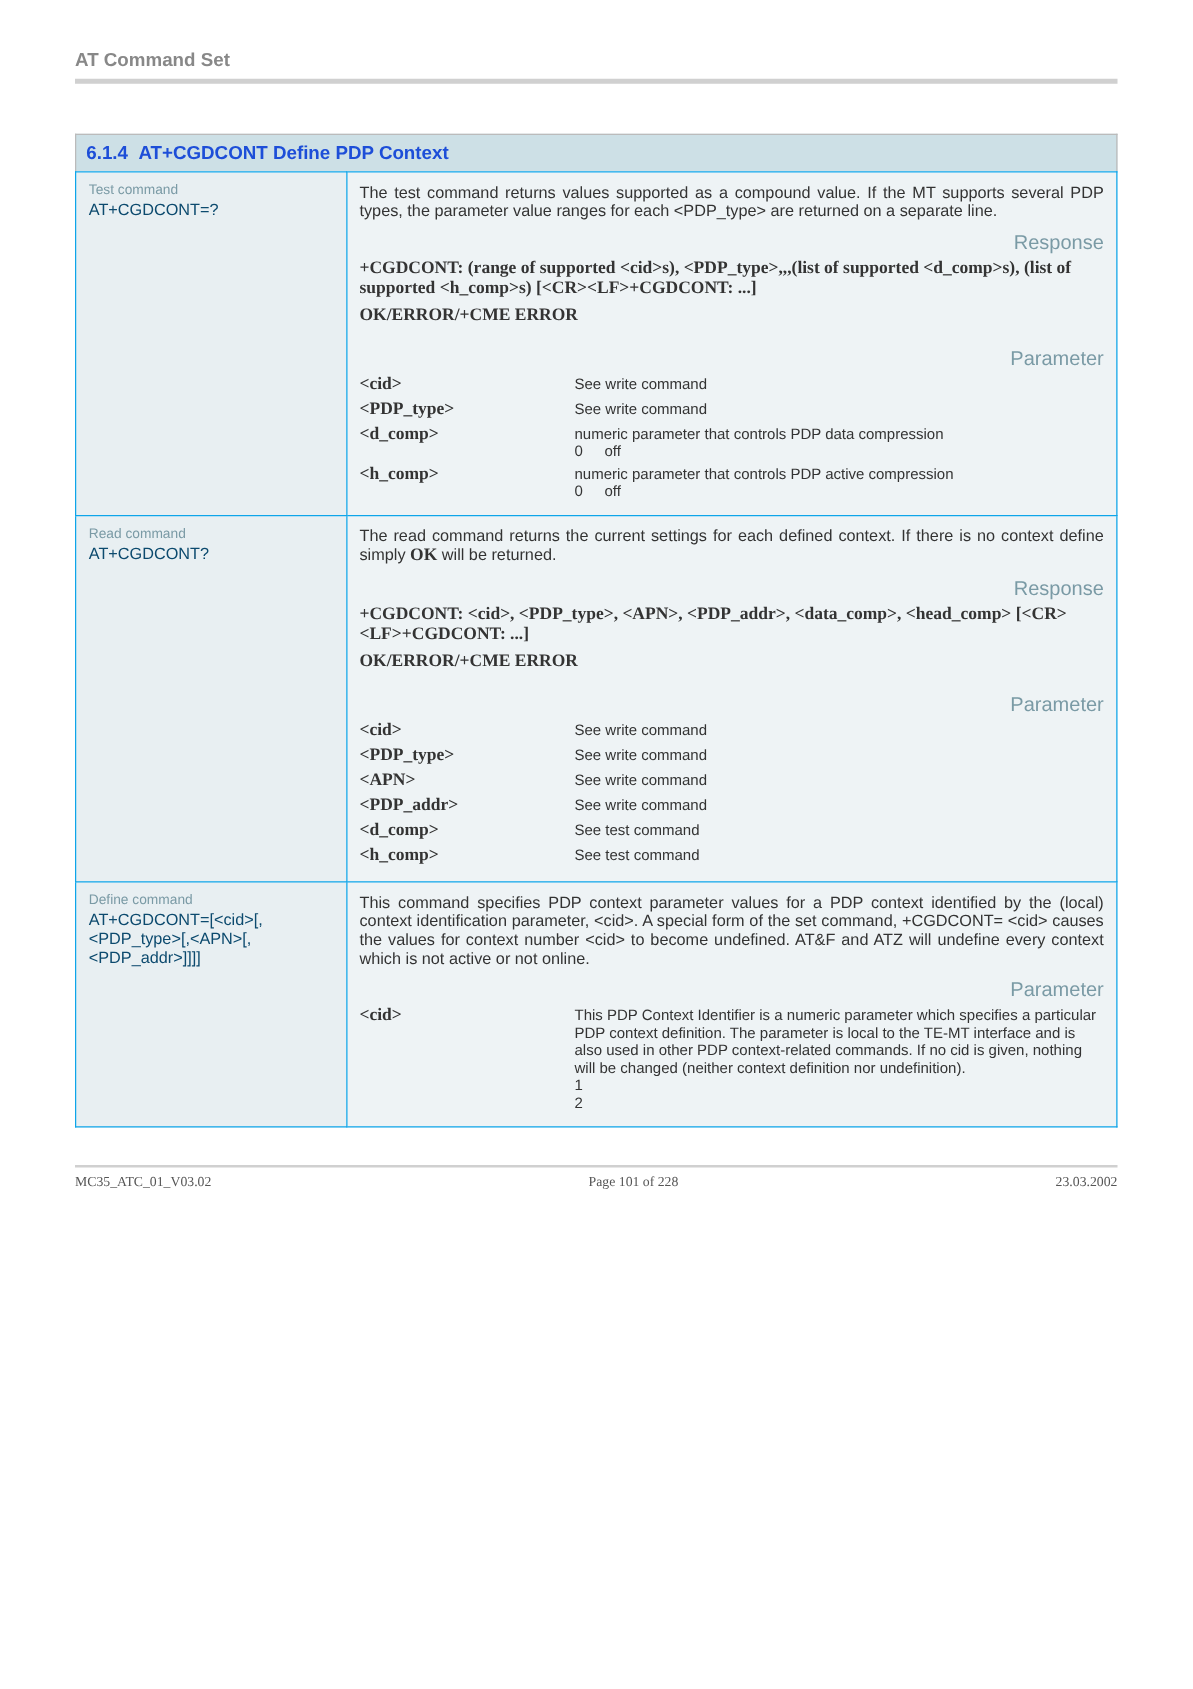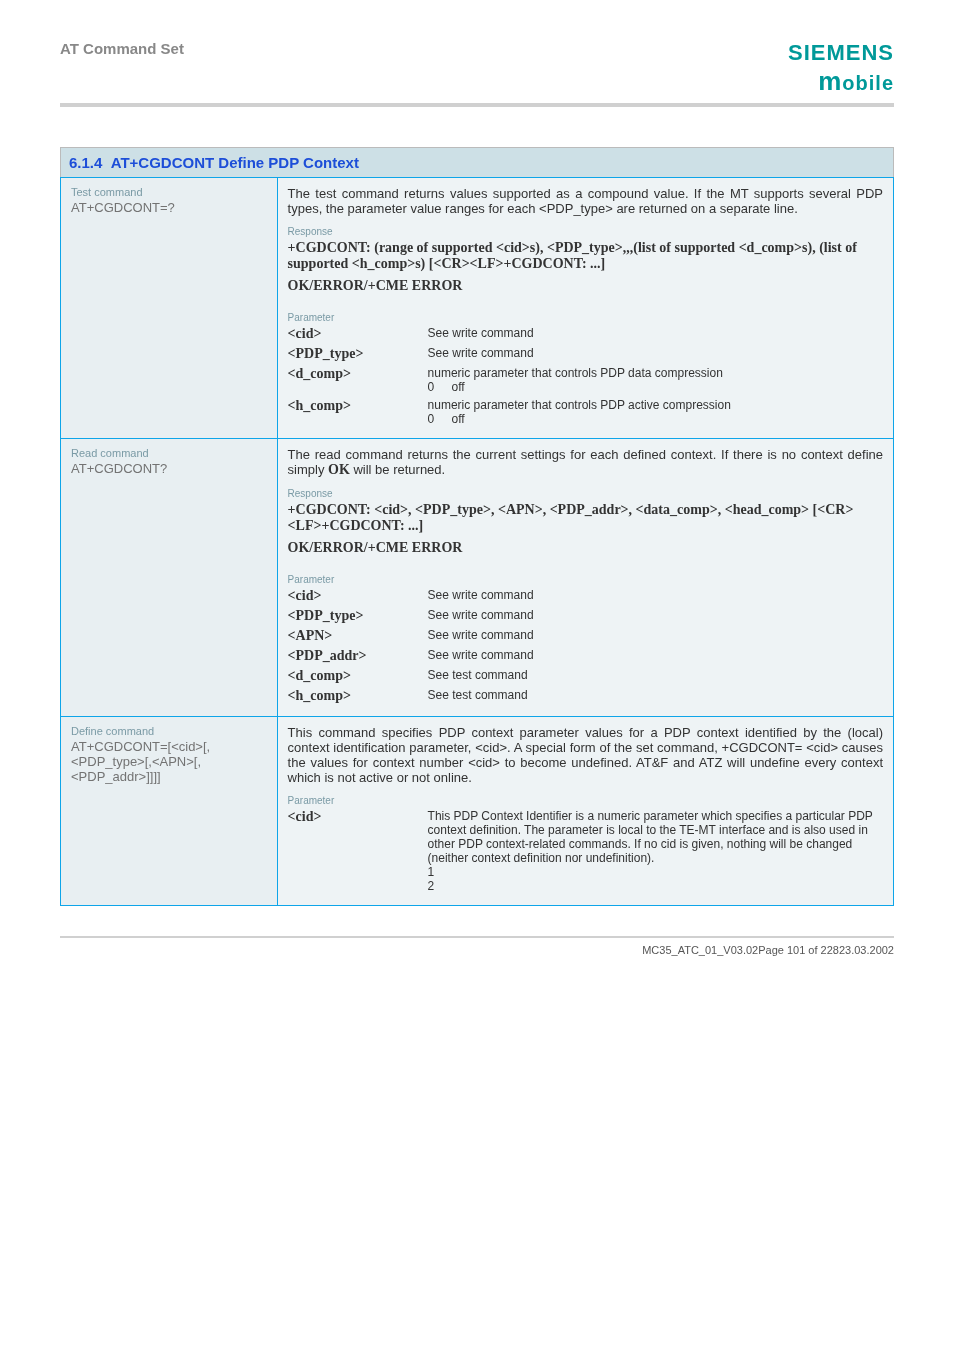--- a/index.html
+++ b/index.html
@@ -12,20 +12,21 @@
     margin: 0 auto;
     padding: 40px 60px 30px 60px;
   }
   .header {
     display: flex;
     justify-content: space-between;
     align-items: flex-start;
     border-bottom: 4px solid #d0d0d0;
     padding-bottom: 6px;
     margin-bottom: 40px;
+    flex-direction: column;
   }
   .header-title {
     font-weight: bold;
     color: #888;
     font-size: 15px;
   }
   .logo { text-align: right; }
   .logo-siemens {
     font-family: Arial, sans-serif;
     font-weight: 900;
@@ -70,71 +71,70 @@
   .col-right {
     width: 74%;
     background: #eef3f5;
   }
   .cmd-label {
     color: #7a9aa5;
     font-size: 11px;
     margin-bottom: 2px;
   }
   .cmd-text {
-    color: #737373;
+    color: #0c4a6e;
     font-size: 13px;
     margin-bottom: 12px;
   }
   .sub-label {
     color: #7a9aa5;
-    font-size: 10px;
+    font-size: 16px;
     margin-top: 10px;
     margin-bottom: 3px;
+    text-align: right;
   }
   .serif-bold {
     font-family: "Times New Roman", Times, serif;
     font-weight: bold;
     font-size: 14px;
   }
   .plain { font-size: 12px; }
   .param-row {
     display: flex;
     margin-bottom: 4px;
+    gap: 32px;
   }
   .param-name {
     width: 140px;
     flex-shrink: 0;
   }
   .param-desc {
     flex: 1;
   }
   .indent-item {
     display: flex;
   }
   .indent-num { width: 24px; }
   .body-p { text-align: justify; margin-bottom: 10px; }
   .footer {
     display: flex;
-    justify-content: flex-end;
+    justify-content: space-between;
     border-top: 2px solid #d0d0d0;
     padding-top: 6px;
     margin-top: 30px;
     font-size: 11px;
     color: #555;
+    font-family: Liberation Serif, serif;
   }
 </style>
 </head>
 <body>
 
 <div class="header">
   <div class="header-title">AT Command Set</div>
-  <div class="logo">
-    <div class="logo-siemens">SIEMENS</div>
-    <div class="logo-mobile"><span class="m">m</span><span>obile</span></div>
-  </div>
 </div>
 
 <div class="section-head">
   <span>6.1.4</span>
   &nbsp;<span>AT+CGDCONT  Define PDP Context</span>
 </div>
 
 <table class="doc">
 <tbody>
 

